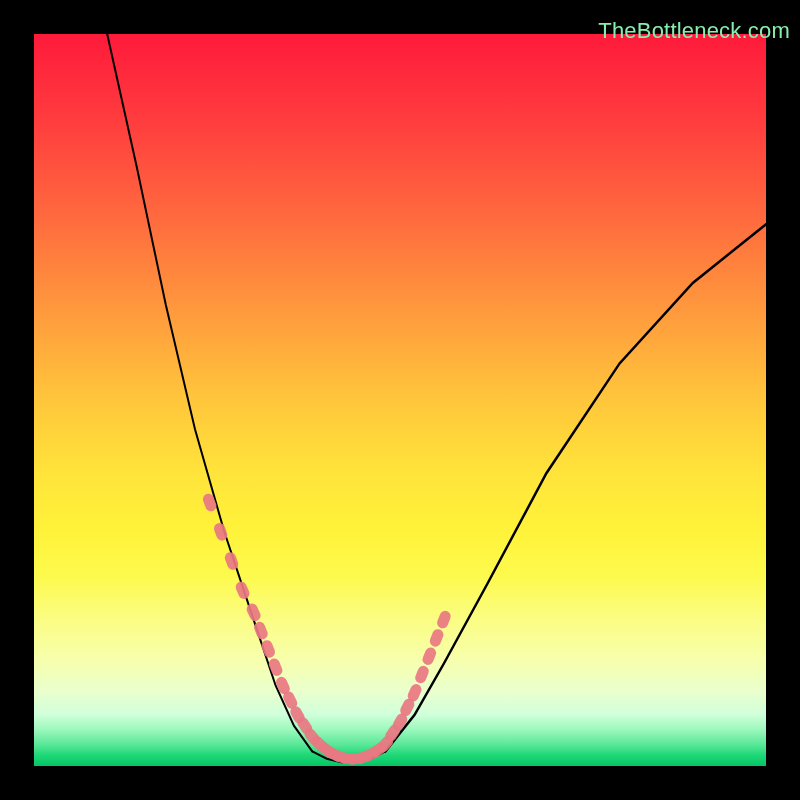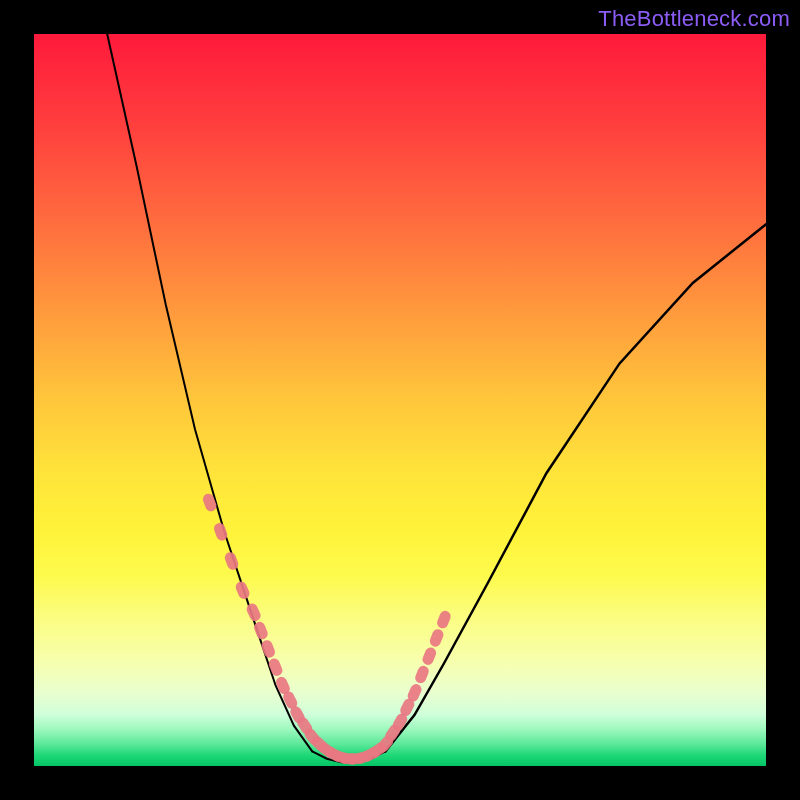--- a/index.html
+++ b/index.html
@@ -14,23 +14,23 @@
   .frame {
     position: absolute;
     top: 0;
     left: 0;
     width: 800px;
     height: 800px;
     background: #000;
   }
   .watermark {
     position: absolute;
-    top: 6px;
+    top: 18px;
     right: 10px;
-    color: #8b5cf6;
+    color: #86efac;
     font-size: 22px;
     font-weight: 400;
     letter-spacing: 0.2px;
     z-index: 50;
   }
   .plot-wrap {
     position: absolute;
     top: 34px;
     left: 34px;
     width: 732px;

